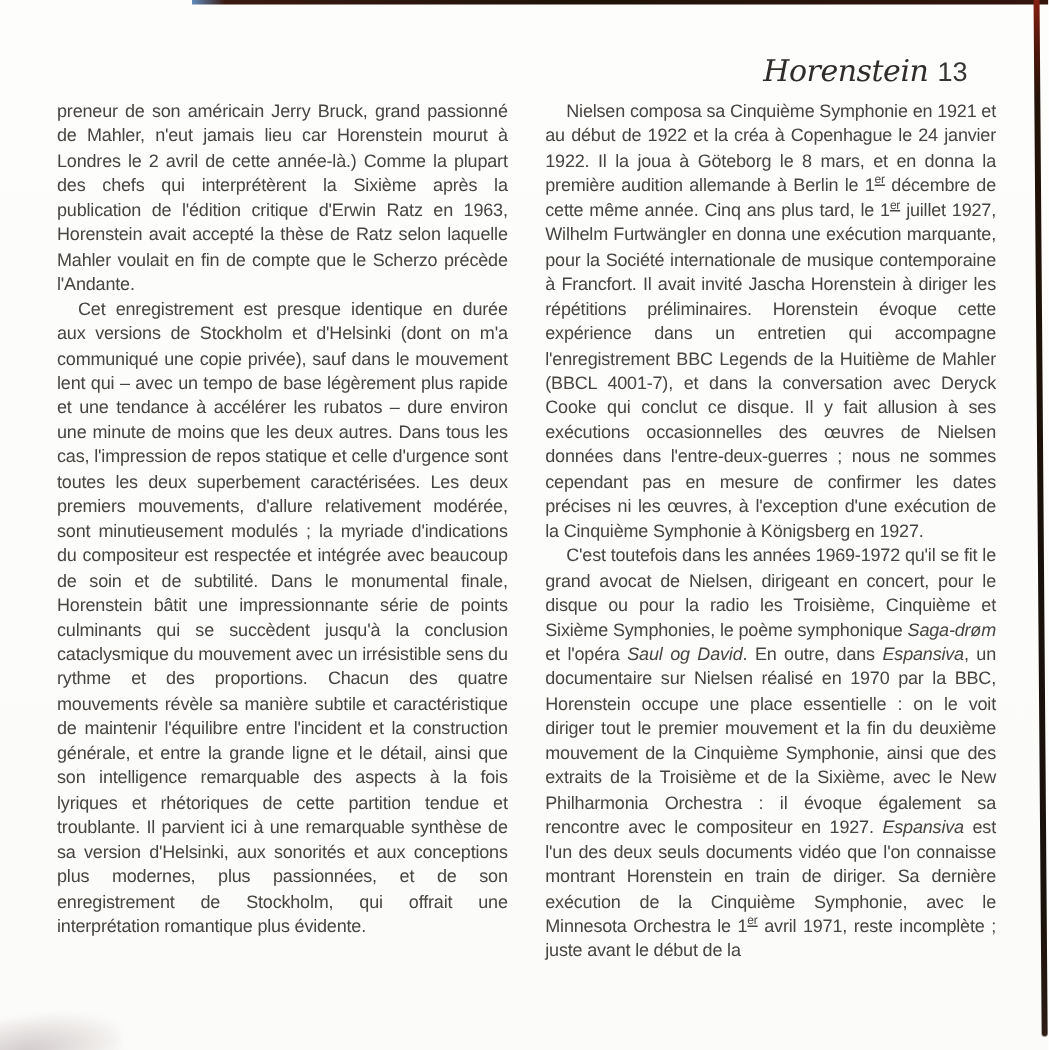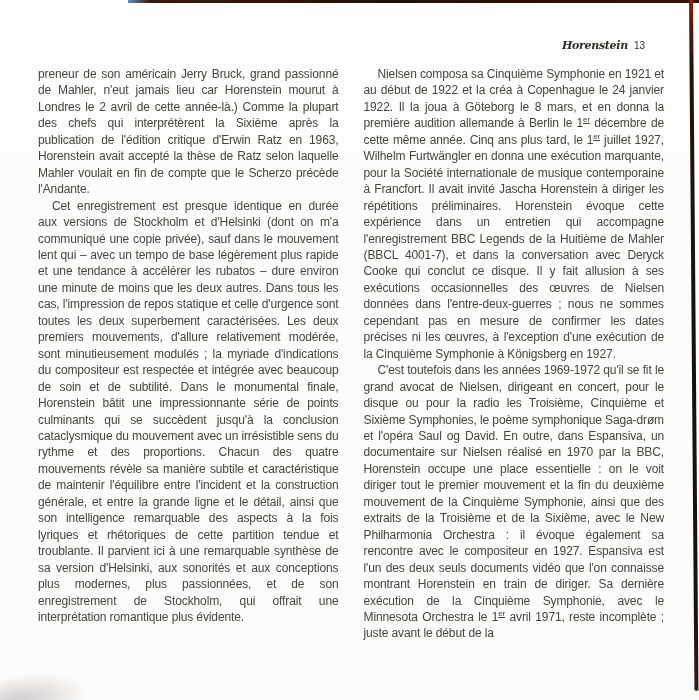--- a/index.html
+++ b/index.html
@@ -21,27 +21,27 @@
   
   .header {
     position: absolute;
     top: 35px;
     right: 54px;
     white-space: nowrap;
   }
   .running-title {
     font-family: "DejaVu Serif", serif;
     font-style: italic;
-    font-weight: 700;
-    font-size: 11px;
+    font-weight: 400;
+    font-size: 20px;
     letter-spacing: -0.3px;
     color: #2f2c2a;
   }
   .page-number {
-    font-size: 10px;
+    font-size: 18px;
     color: #363432;
     margin-left: 6px;
   }
   
   .columns {
     position: absolute;
     top: 66px;
     left: 38px;
     width: 626px;
     display: flex;
@@ -52,21 +52,21 @@
     text-align: justify;
     font-size: 12px;
     line-height: 16.45px;
     letter-spacing: -0.12px;
     color: #474441;
     hyphens: auto;
     -webkit-hyphens: auto;
   }
   .para { margin: 0; }
   .para.indent { text-indent: 14px; }
-  .para .it { }
+  .para .it { font-style: italic; }
   .para sup { font-size: 8px; line-height: 0; text-decoration: underline; }
   
   .scan-edge-top {
     position: absolute;
     top: 0;
     left: 128px;
     right: 0;
     height: 3px;
     background: linear-gradient(to right,
       rgba(70,120,175,0.85) 0px,

